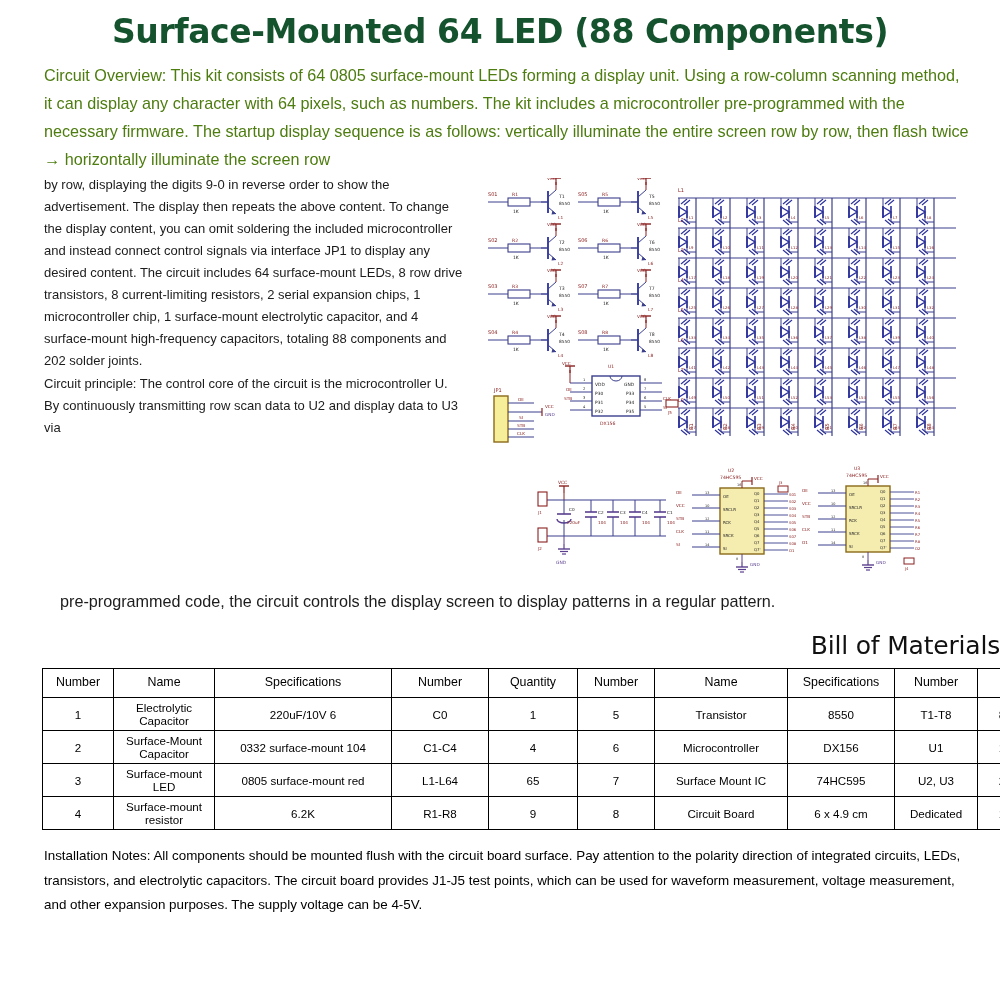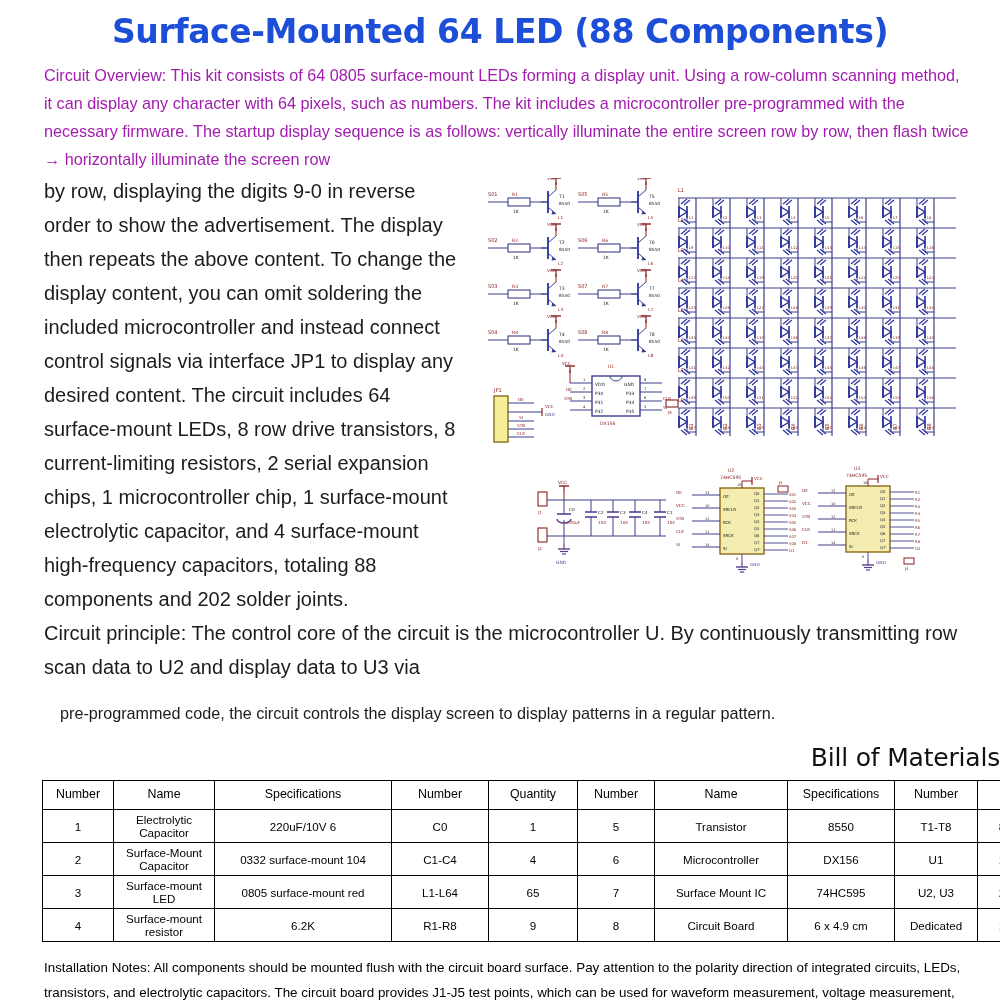--- a/index.html
+++ b/index.html
@@ -26,46 +26,46 @@
   .title-block {
     padding: 12px 32px 4px 32px;
     text-align: center;
   }
   .title-line {
     font-family: "DejaVu Sans", sans-serif;
     font-weight: 700;
     font-size: 33px;
     line-height: 1.22;
     letter-spacing: -0.4px;
-    color: #1d4ed8;
+    color: #14532d;
     white-space: nowrap;
   }
 
   
   .body-wrap {
     padding: 6px 30px 0 44px;
   }
   .intro-p {
     font-size: 16.2px;
     line-height: 1.72;
-    color: #a21caf;
+    color: #4d7c0f;
     margin: 0;
     text-align: left;
   }
 
   
   .schematic-float {
     float: right;
     width: 490px;
     height: 408px;
     margin: 4px 0 2px 14px;
     position: relative;
   }
   .wrap-col {
-    font-size: 20px;
+    font-size: 13px;
     line-height: 1.70;
     color: #1c1c1c;
     margin: 0;
   }
   .tail-p {
     font-size: 16.2px;
     line-height: 1.70;
     color: #1c1c1c;
     margin: 16px;
     clear: both;

